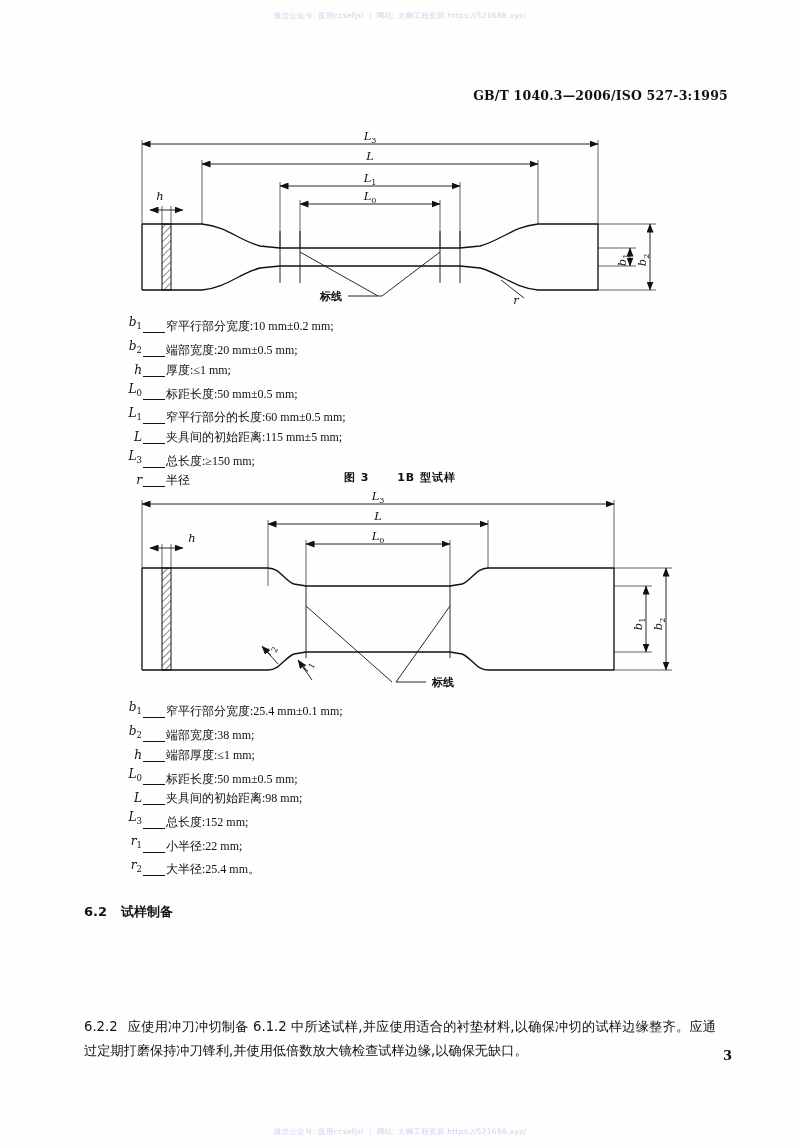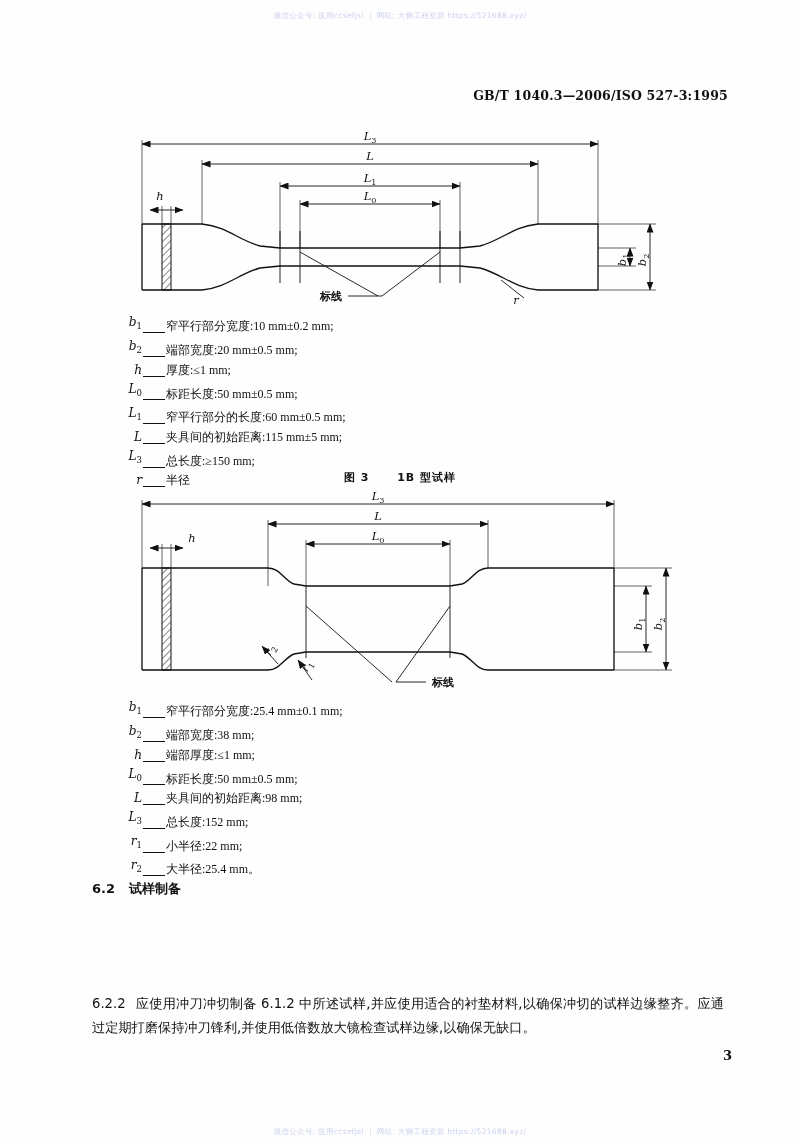--- a/index.html
+++ b/index.html
@@ -108,22 +108,23 @@
     font-weight: bold;
     font-size: 11px;
     letter-spacing: 1px;
   }
   #fig3-caption { top: 470px; }
   #fig4-caption { top: 852px; }
 
   
   .body-block {
     position: absolute;
-    left: 92px;
+    left: 84px;
     width: 632px;
+    margin-top: 23px;
   }
   #sec-heading {
     top: 880px;
     font-family: "DejaVu Sans", "Liberation Sans", sans-serif;
     font-weight: bold;
     font-size: 13px;
   }
   #sec-heading .num { margin-right: 14px; }
   .para {
     font-family: "DejaVu Sans", "Liberation Sans", sans-serif;

